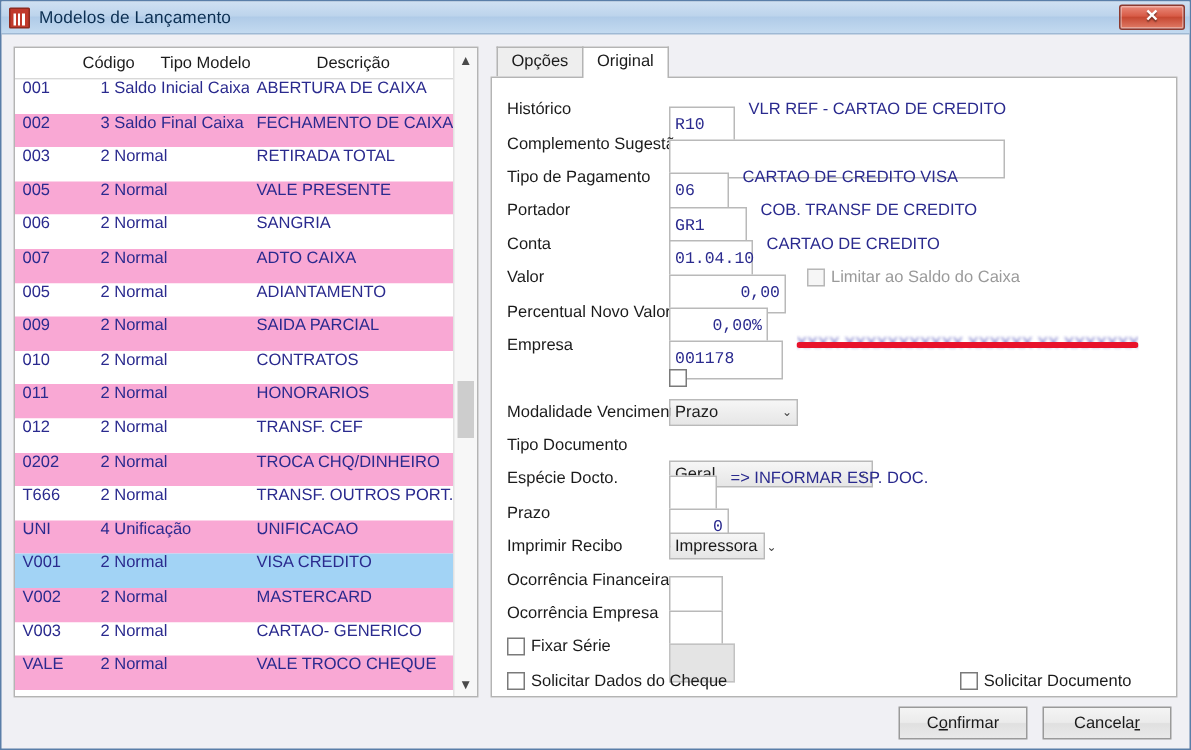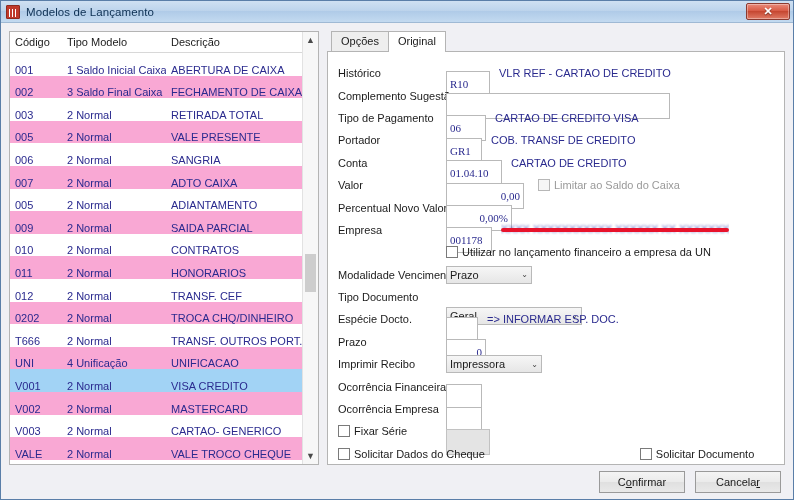--- a/index.html
+++ b/index.html
@@ -91,33 +91,34 @@
     position: relative;
   }
   #grid-inner { display: flex; flex: 1 1 auto; min-height: 0; }
   #grid-cols { flex: 1 1 auto; min-width: 0; display: flex; flex-direction: column; }
   .grid-head {
     display: flex;
     height: 21px;
     flex: 0 0 auto;
     border-bottom: 1px solid #d8d8d8;
     background: #ffffff;
+    padding-left: 40px;
   }
   .grid-head .cell {
     font-size: 11px;
     color: #1b1b1b;
     padding: 4px 0 0 5px;
     white-space: nowrap;
     overflow: hidden;
   }
   .grid-rows { flex: 1 1 auto; overflow: hidden; }
   .grid-row {
     display: flex;
     height: 22.6px;
-    align-items: flex-end;
+    align-items: flex-start;
   }
   .grid-row.odd { background: #ffffff; }
   .grid-row.even { background: #f9a8d4; }
   .grid-row.selected { background: #a2d3f5; }
   .grid-row .cell {
     font-size: 11px;
     color: #2a2a8e;
     padding-left: 5px;
     white-space: nowrap;
     overflow: hidden;
@@ -204,33 +205,33 @@
   }
   .inp {
     border: 1px solid #b9b9b9;
     background: #ffffff;
     height: 17px;
     font-size: 11px;
     color: #2a2a8e;
     padding: 12px 3px;
     display: flex;
     align-items: center;
-    font-family: Liberation Serif, serif;
+    font-family: Liberation Mono, monospace;
     margin-top: 21px;
   }
   .inp.num { justify-content: flex-end; }
   .inp.disabled { background: #e4e4e4; border-color: #c2c2c2; }
   .w-hist { width: 44px; }
   .w-full { width: 224px; }
   .w-tp   { width: 40px; }
-  .w-port { width: 36px; }
+  .w-port { width: 52px; }
   .w-conta{ width: 56px; }
   .w-valor{ width: 78px; }
   .w-perc { width: 66px; }
-  .w-emp  { width: 46px; }
+  .w-emp  { width: 76px; }
   .w-esp  { width: 32px; }
   .w-prazo{ width: 40px; }
   .w-oco  { width: 36px; }
   .w-fixar{ width: 44px; }
   .side {
     font-size: 11px;
     color: #2a2a8e;
     margin-left: 9px;
     white-space: nowrap;
   }
@@ -242,21 +243,21 @@
     color: #1b1b1b;
     padding: 1px 3px;
     display: flex;
     align-items: center;
     justify-content: space-between;
     cursor: pointer;
   }
   .sel .arw { font-size: 8px; color: #444; margin-left: 6px; }
   .w-mod { width: 86px; }
   .w-tdoc{ width: 136px; margin-top: 37px; }
-  .w-rec { width: 96px; }
+  .w-rec { width: 64px; }
   .cbrow { display: flex; align-items: center; height: 22.4px; }
   .cb {
     width: 12px; height: 12px;
     border: 1px solid #7a7a7a;
     background: #ffffff;
     flex: 0 0 12px;
     cursor: pointer;
   }
   .cb.disabled { border-color: #b7b7b7; background: #f6f6f6; }
   .cbl {
@@ -497,21 +498,20 @@
           <div class="flabel">Empresa</div>
           <div class="inp w-emp">001178</div>
           <div id="redacted">
             <div class="txt">XXXX XXXXXXXXXXX XXXXXX XX XXXXXXXXX</div>
             <div class="strike"></div>
           </div>
         </div>
 
         <div class="cbrow" style="padding-left:108px">
           <div class="cb"></div>
-          <div class="cbl">Utilizar no lançamento financeiro a empresa da UN</div>
         </div>
 
         <div class="frow">
           <div class="flabel">Modalidade Vencimento</div>
           <div class="sel w-mod">
             <span>Prazo</span>
             <span class="arw">⌄</span>
           </div>
         </div>
 

